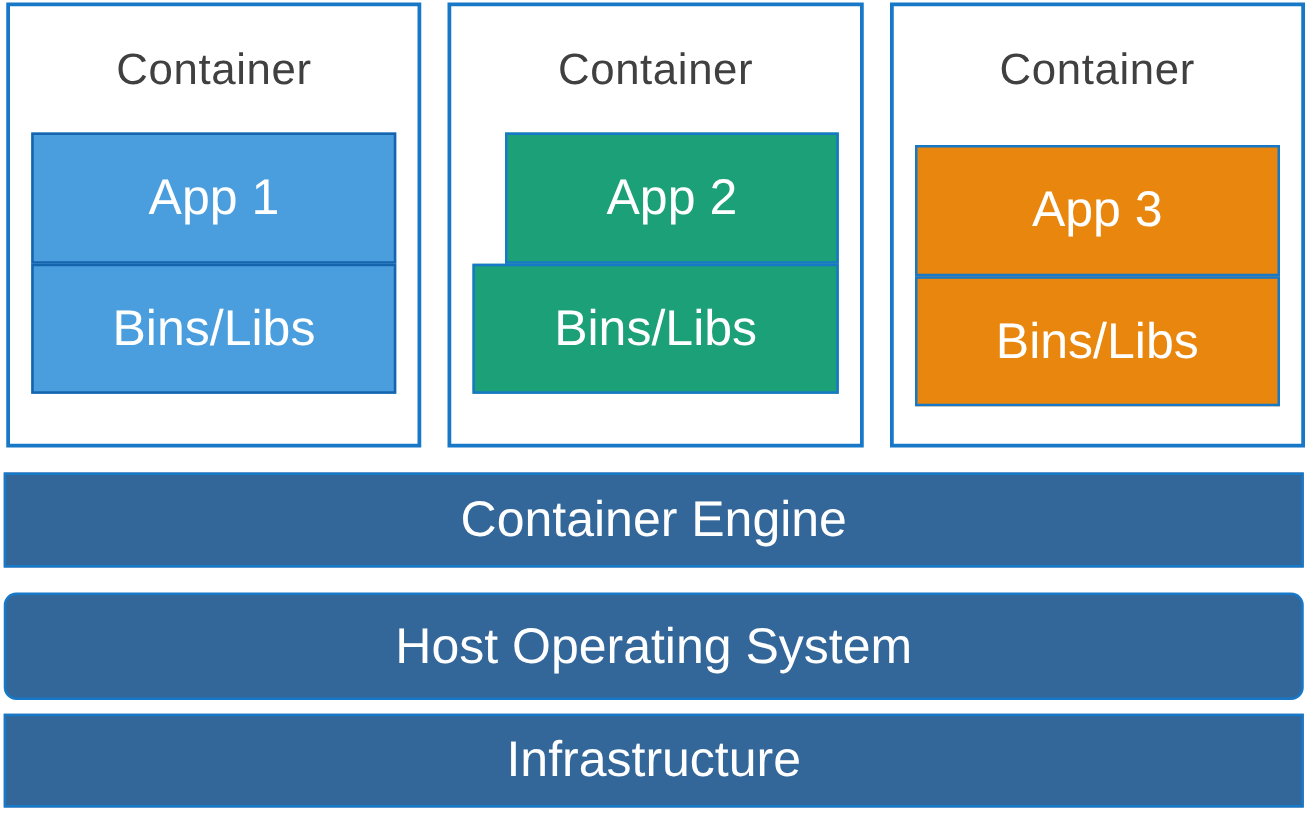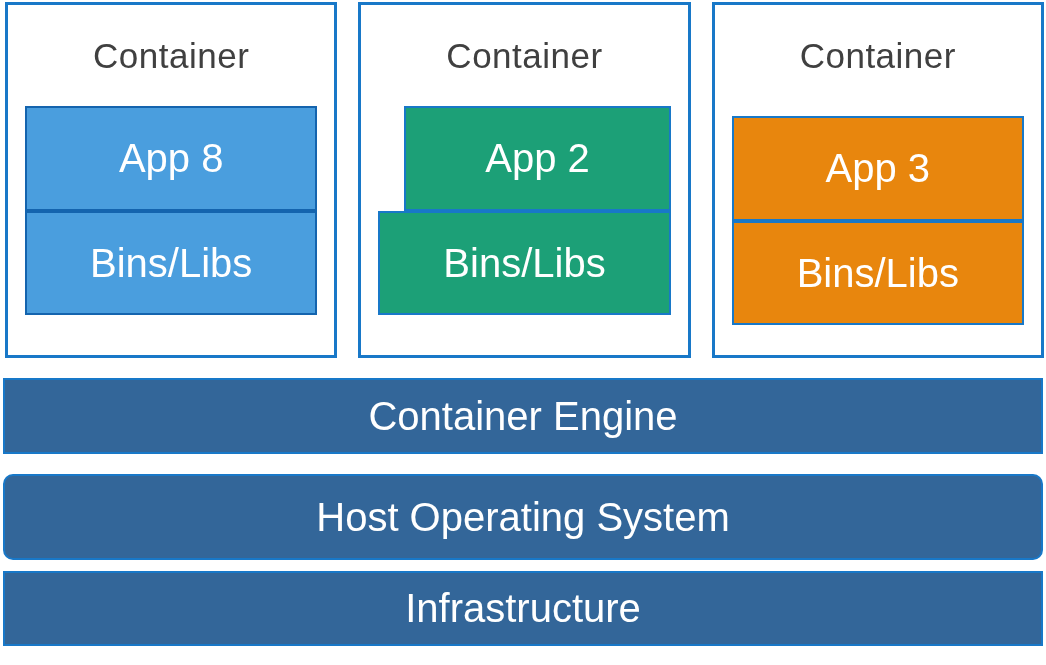--- a/index.html
+++ b/index.html
@@ -77,21 +77,21 @@
 </style>
 </head>
 <body>
 
 <div id="canvas">
 
   <div class="containers-row">
 
     <div class="container-box" style="border-color: rgb(24, 120, 200);">
       <div class="container-title" style="color: rgb(64, 64, 64);">Container</div>
-      <div class="inner-block app" style="background-color: rgb(74, 158, 222); border-color: rgb(20, 100, 174);">App 8</div>
+      <div class="inner-block app" style="background-color: rgb(74, 158, 222); border-color: rgb(20, 100, 174);">App 1</div>
       <div class="inner-block libs" style="background-color: rgb(74, 158, 222); border-color: rgb(20, 100, 174);">Bins/Libs</div>
     </div>
 
     <div class="container-box" style="border-color: rgb(24, 120, 200);">
       <div class="container-title" style="color: rgb(64, 64, 64);">Container</div>
       <div class="inner-block app" style="background-color: rgb(28, 160, 119); border-color: rgb(24, 120, 200); margin-left: 26px;">App 2</div>
       <div class="inner-block libs" style="background-color: rgb(28, 160, 119); border-color: rgb(24, 120, 200);">Bins/Libs</div>
     </div>
 
     <div class="container-box" style="border-color: rgb(24, 120, 200);">

